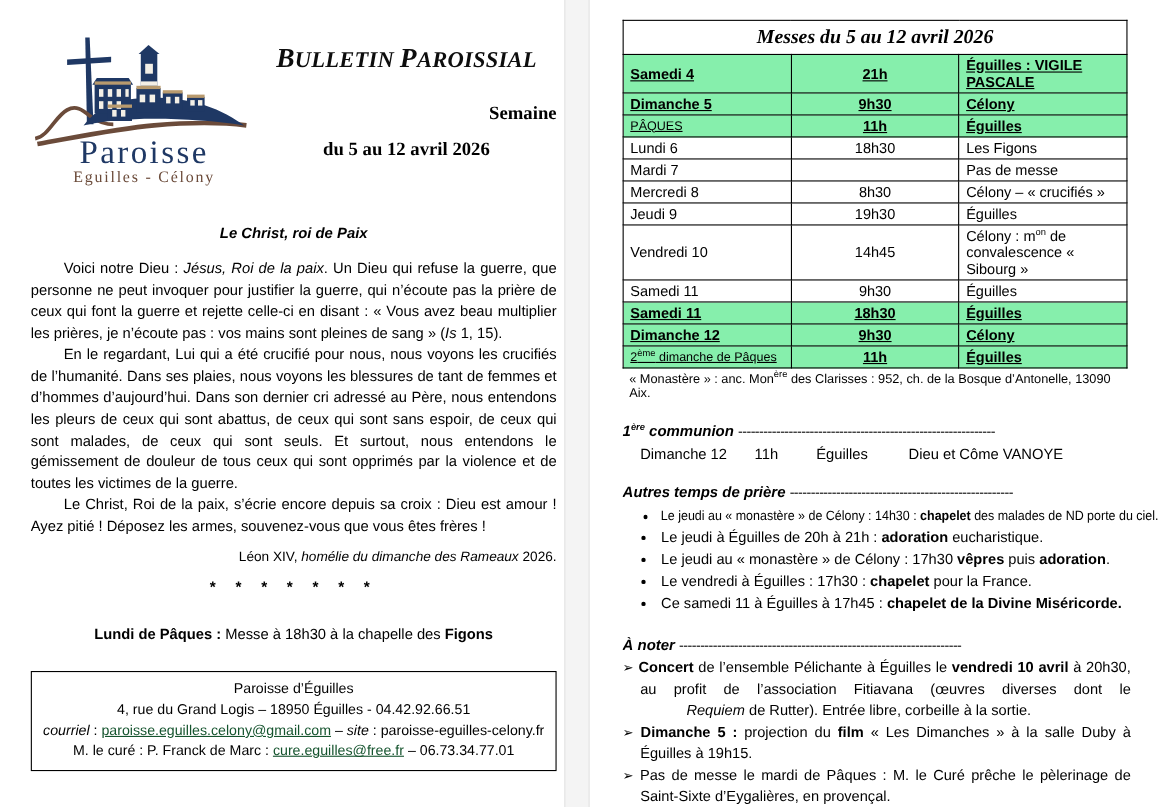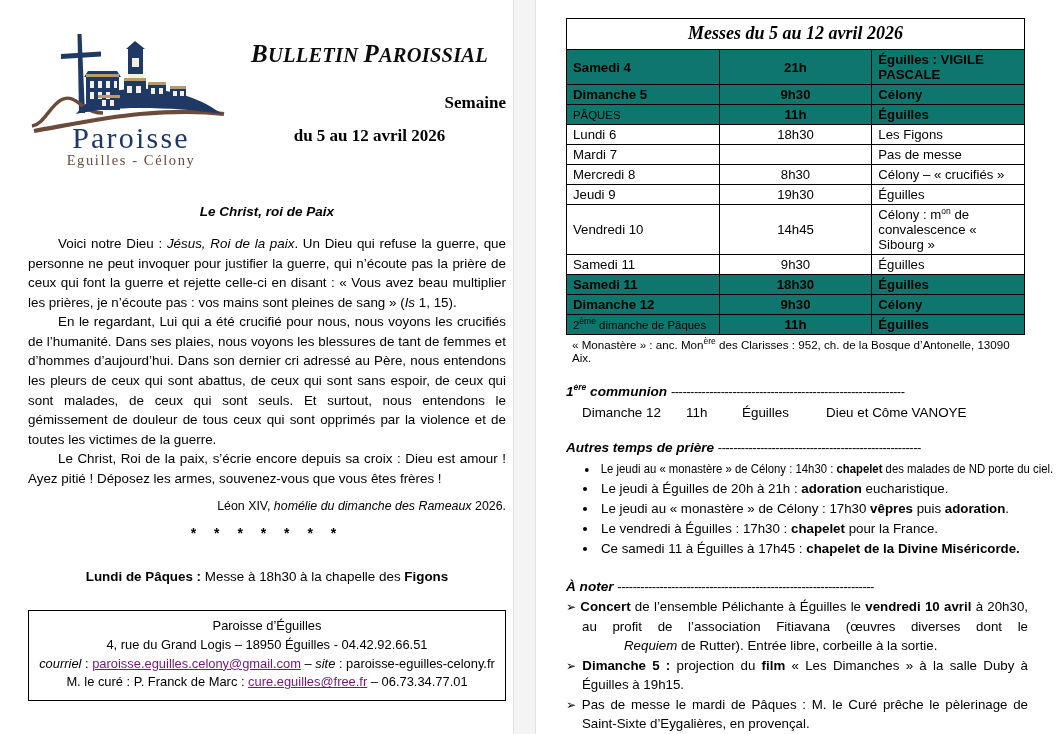--- a/index.html
+++ b/index.html
@@ -100,21 +100,21 @@
   .contact-box {
     margin-top: 26px;
     border: 1.3px solid #000;
     padding: 6px 6px 8px;
     text-align: center;
     font-size: 12.9px;
     line-height: 1.45;
   }
   .contact-box .cb-title { font-weight: normal; }
   .contact-box i { font-style: italic; }
-  .link { color: #701a75; text-decoration: underline; }
+  .link { color: #14532d; text-decoration: underline; }
 
   
   .col-right {
     position: absolute; left: 566px; top: 18px;
     width: 462px;
   }
 
   table.messes {
     border-collapse: collapse;
     width: 459px;
@@ -130,21 +130,21 @@
   }
   table.messes .cap {
     text-align: center;
     font-family: "Liberation Serif", serif;
     font-weight: bold; font-style: italic;
     font-size: 18px;
     padding: 4px 0 5px;
   }
   .c-day { width: 118px; }
   .c-time { width: 78px; text-align: center !important; }
-  .shade { background: #0f766e; }
+  .shade { background: #86efac; text-decoration: underline; }
   .bold { font-weight: bold !important; }
   .rowh { height: 20px; }
   .sub { font-size: 11.4px; font-weight: bold; }
   sup { font-size: 8.5px; vertical-align: super; line-height: 0; }
 
   .footnote {
     font-size: 11.6px;
     margin-top: 3px;
     padding-left: 6px;
   }

